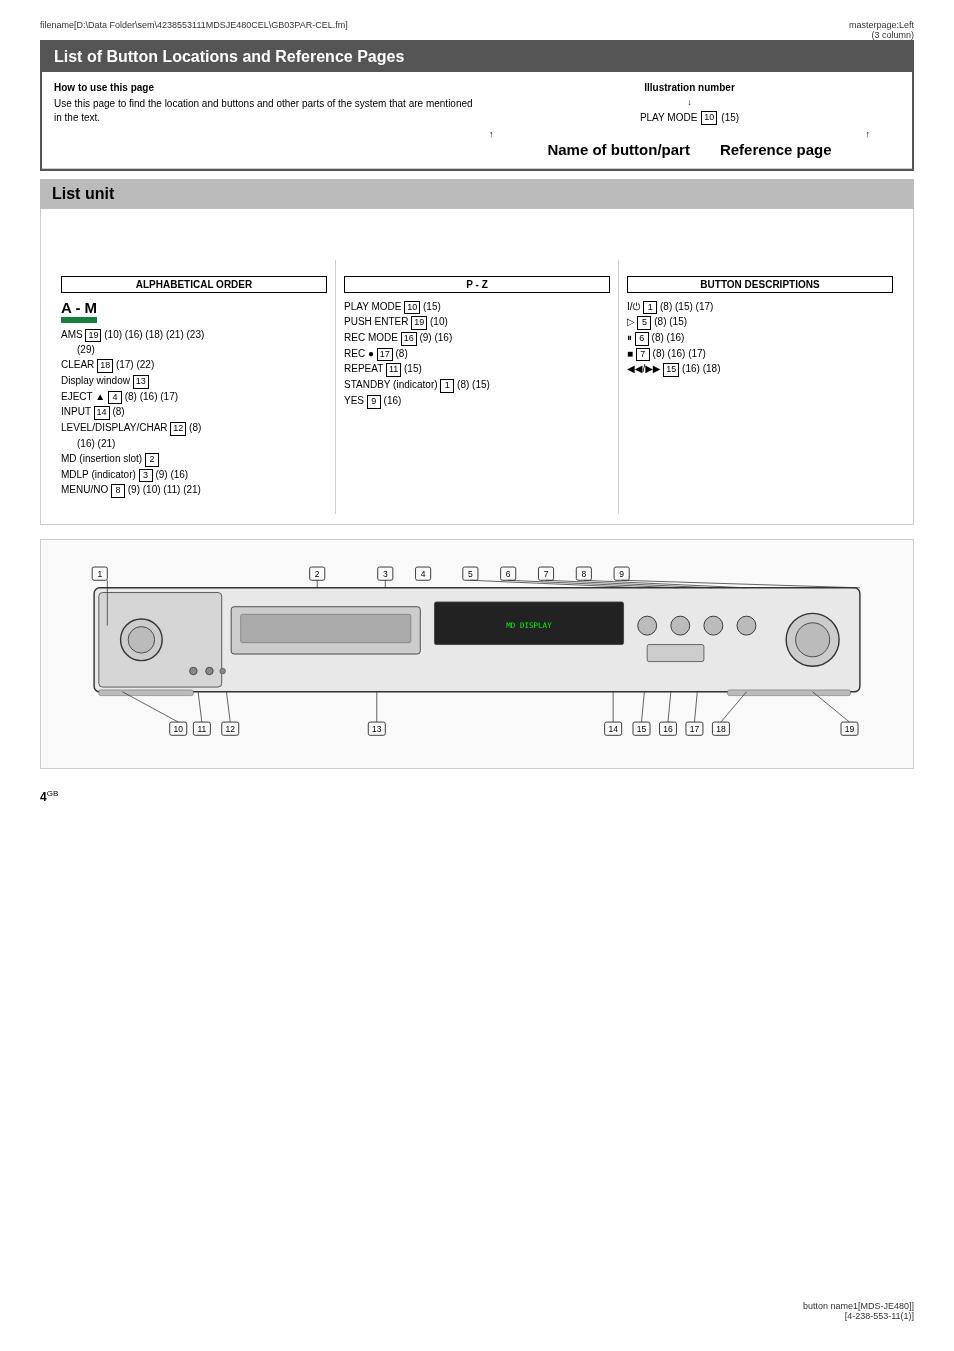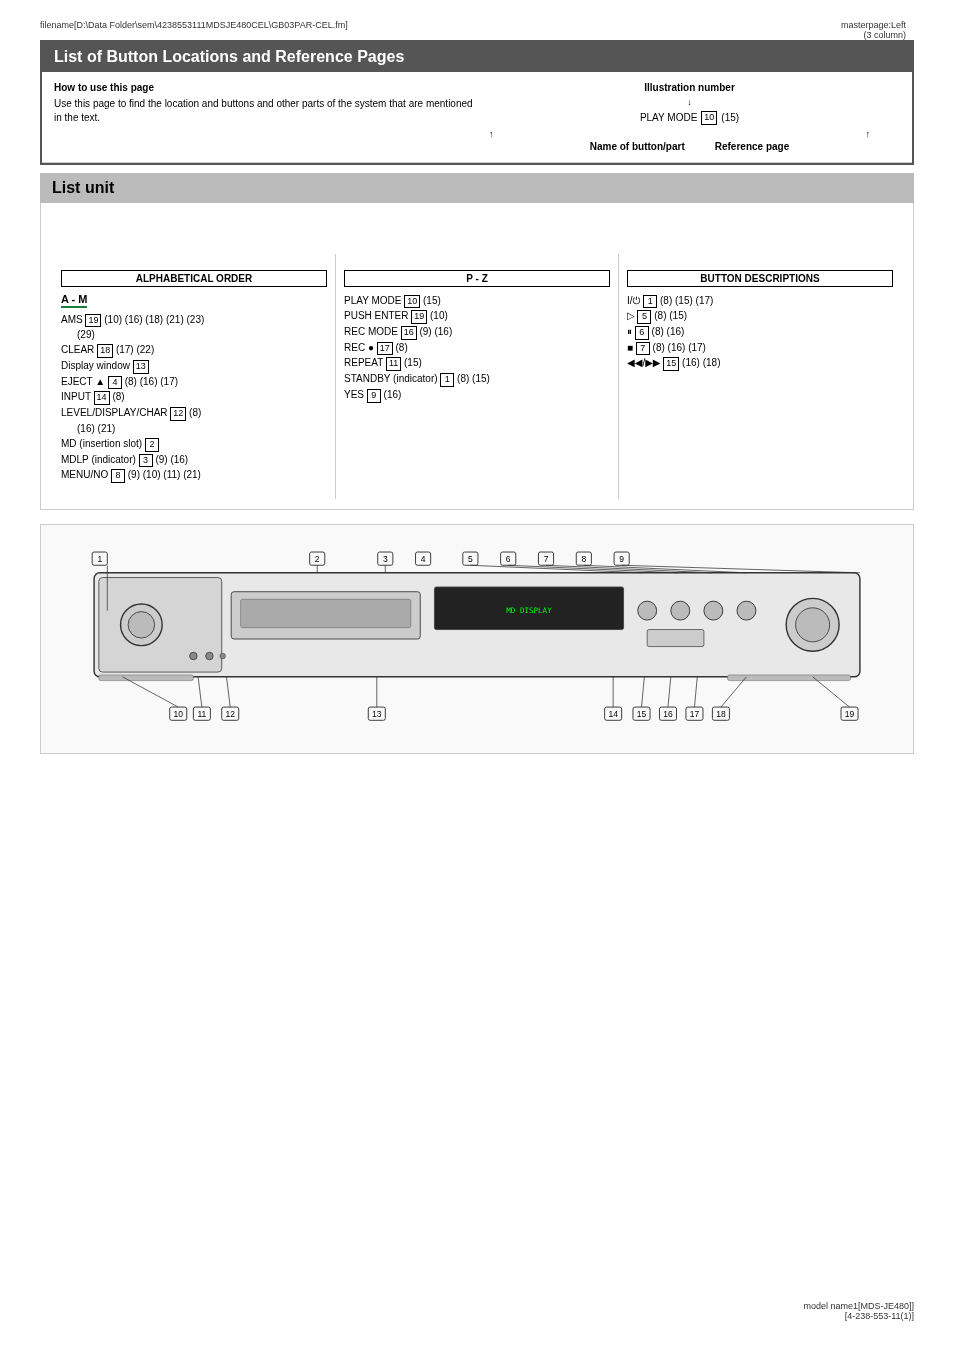--- a/index.html
+++ b/index.html
@@ -23,21 +23,21 @@
 
     .file-path {
       font-size: 9px;
       color: #333;
       margin-bottom: 2px;
     }
 
     .masterpage-label {
       position: absolute;
       top: 20px;
-      right: 48px;
+      right: 40px;
       font-size: 9px;
       color: #333;
       text-align: right;
     }
 
     .main-box {
       border: 2px solid #555;
       margin-top: 10px;
       padding: 0;
     }
@@ -101,21 +101,21 @@
       min-width: 14px;
       text-align: center;
       line-height: 1.3;
     }
 
     .name-ref-row {
       display: flex;
       justify-content: center;
       gap: 30px;
       font-weight: bold;
-      font-size: 10px;
+      font-size: 15px;
       margin-top: 2px;
     }
 
     .section-title-bar {
       background: #bbb;
       font-weight: bold;
       font-size: 16px;
       padding: 6px 12px;
       margin-top: 6px;
     }
@@ -143,22 +143,22 @@
       border: 1px solid #000;
       font-weight: bold;
       font-size: 10px;
       padding: 2px 6px;
       margin-bottom: 6px;
       text-align: center;
     }
 
     .subsection-header {
       font-weight: bold;
-      font-size: 11px;
-      border-bottom: 2px solid #15803d;
+      font-size: 15px;
+      border-bottom: 6px solid #15803d;
       margin-bottom: 4px;
       padding-bottom: 1px;
       display: inline-block;
     }
 
     .entry-list {
       list-style: none;
       font-size: 10px;
       line-height: 1.5;
     }
@@ -401,19 +401,22 @@
         <line x1="637" y1="182" x2="640" y2="150" stroke="#333" stroke-width="0.8"></line>
         <line x1="665" y1="182" x2="668" y2="150" stroke="#333" stroke-width="0.8"></line>
         <line x1="693" y1="182" x2="720" y2="150" stroke="#333" stroke-width="0.8"></line>
 
         <line x1="44" y1="32" x2="44" y2="80" stroke="#333" stroke-width="0.8"></line>
       </svg>
     </div>
 
   </div>
 
+  <div class="page-number">
+    <span>4</span><sup>GB</sup>
+  </div>
 
   <div class="model-name">
-    <div>model name1[MDS-JE480]]</div>
+    <div>button name1[MDS-JE480]]</div>
     <div>[4-238-553-11(1)]</div>
   </div>
 
 </div>
 
 </body></html>

